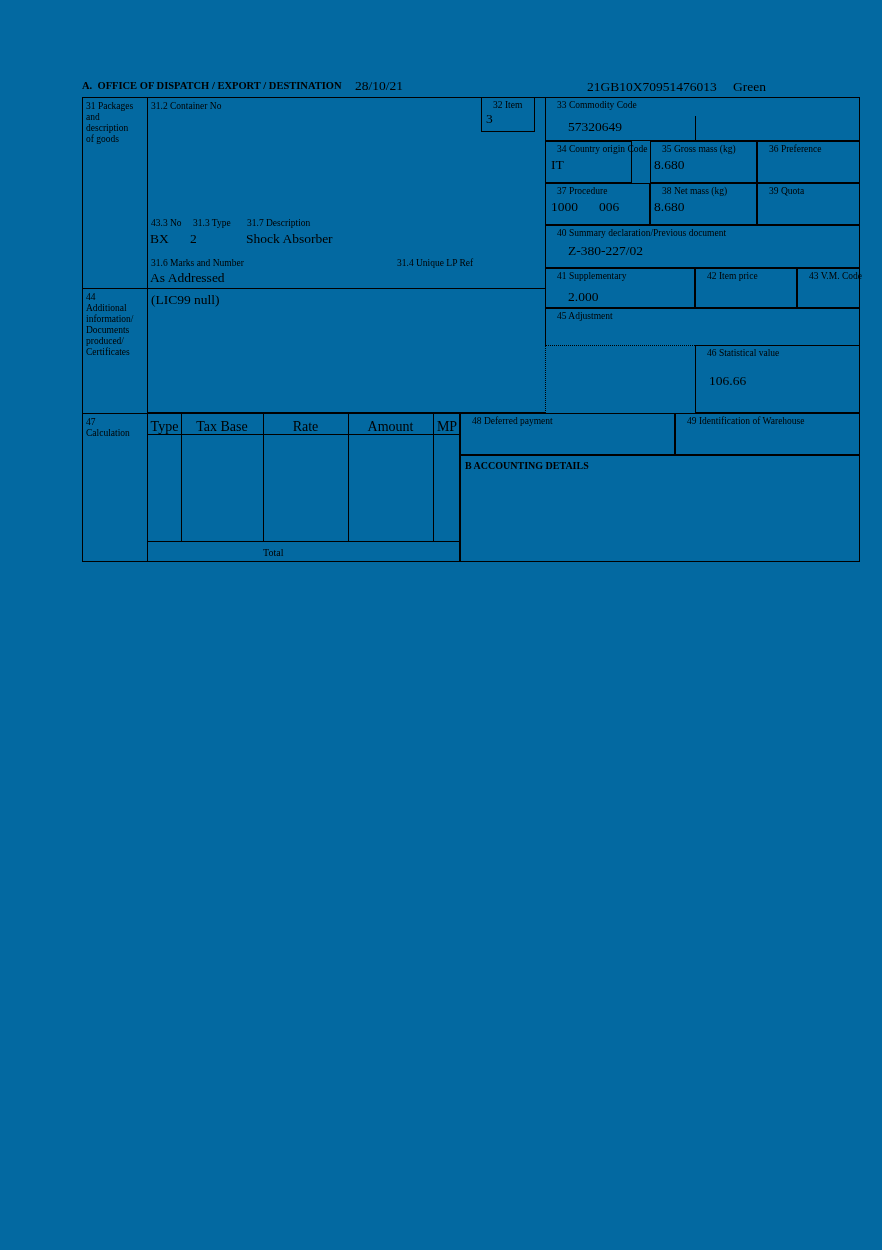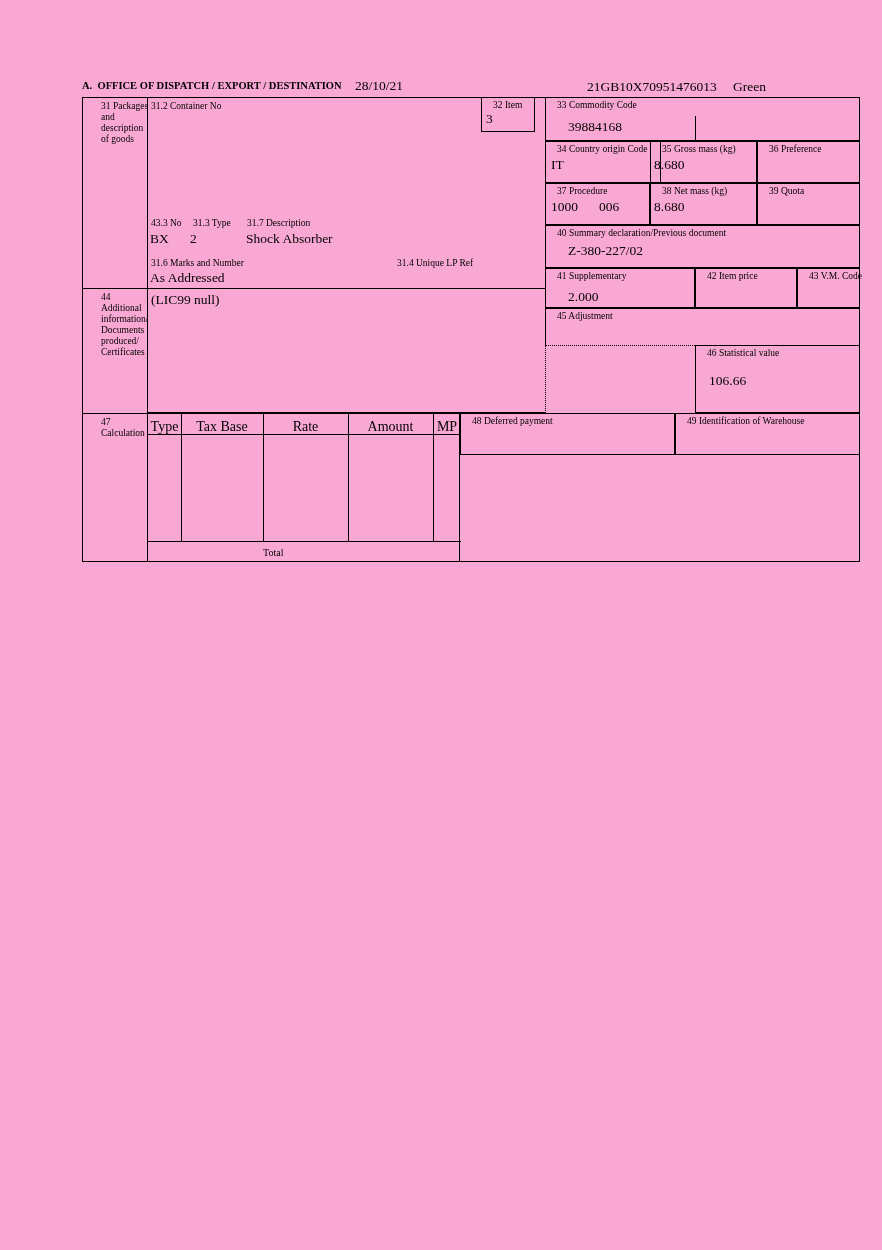--- a/index.html
+++ b/index.html
@@ -1,27 +1,27 @@
 <!DOCTYPE html>
 <html><head>
 <meta charset="utf-8">
 <style>
   * { margin:0; padding:0; box-sizing:border-box; }
   html,body { background:#fff; }
   .page {
-    position:relative; width:882px; height:1250px; background:#f9a8d4;
+    position:relative; width:882px; height:1250px; background:#0369a1;
     font-family:"Liberation Serif", serif; color:#000; overflow:hidden;
   }
   .abs { position:absolute; }
   .box { position:absolute; border:1px solid #000; }
   .noborder { border:none; }
   .lbl { font-size:9.5px; line-height:11px; white-space:nowrap; }
   .box > .lbl { position:absolute; top:2px; left:11px; }
   .val { position:absolute; font-size:13.5px; line-height:15px; white-space:nowrap; }
-  .line { display:block;margin-left:15px; }
+  .line { display:block; }
   .hdr-office { position:absolute; left:82px; top:80px; font-size:10.5px; font-weight:bold; white-space:pre; }
   .hdr-val { position:absolute; font-size:13.5px; white-space:nowrap; }
   .vline { position:absolute; width:0; border-left:1px solid #000; }
   .hline { position:absolute; height:0; border-top:1px solid #000; }
   .dotted { position:absolute; border-left:1px dotted #000; border-top:1px dotted #000; }
   .col-h { position:absolute; top:5px; text-align:center; font-size:14px; }
   .total-lbl { position:absolute; text-align:left; font-size:10px; }
   .acct-lbl { position:absolute; top:4px; left:4px; font-size:10px; font-weight:bold; white-space:nowrap; }
   .tick { position:absolute; width:0; border-left:1px solid #000; }
 </style>
@@ -71,25 +71,25 @@
   <div class="abs lbl" style="left:247px;top:218px">31.7 Description</div>
   <div class="abs val noborder" style="left:150px;top:231px">BX</div>
   <div class="abs val noborder" style="left:190px;top:231px">2</div>
   <div class="abs val noborder" style="left:246px;top:231px">Shock Absorber</div>
   <div class="abs lbl" style="left:151px;top:258px">31.6 Marks and Number</div>
   <div class="abs lbl" style="left:397px;top:258px">31.4 Unique LP Ref</div>
   <div class="abs val noborder" style="left:150px;top:270px">As Addressed</div>
 
   <div class="box" style="left:545px;top:97px;width:315px;height:44px">
     <span class="lbl">33 Commodity Code</span>
-    <span class="val" style="left:22px;top:21px">39884168</span>
+    <span class="val" style="left:22px;top:21px">57320649</span>
     <span class="tick" style="left:149px;top:18px;height:25px"></span>
   </div>
 
-  <div class="box" style="left:545px;top:141px;width:116px;height:42px">
+  <div class="box" style="left:545px;top:141px;width:87px;height:42px">
     <span class="lbl">34 Country origin Code</span>
     <span class="val" style="left:5px;top:15px">IT</span>
   </div>
   <div class="box" style="left:650px;top:141px;width:107px;height:42px">
     <span class="lbl">35 Gross mass (kg)</span>
     <span class="val" style="left:3px;top:15px">8.680</span>
   </div>
   <div class="box" style="left:757px;top:141px;width:103px;height:42px">
     <span class="lbl">36 Preference</span>
   </div>
@@ -153,14 +153,17 @@
     <span class="val" style="left:205px;top:131px"></span>
   </div>
 
   <div class="box" style="left:460px;top:413px;width:215px;height:42px">
     <span class="lbl">48 Deferred payment</span>
   </div>
   <div class="box" style="left:675px;top:413px;width:185px;height:42px">
     <span class="lbl">49 Identification of Warehouse</span>
   </div>
 
+  <div class="box" style="left:460px;top:455px;width:400px;height:107px">
+    <span class="acct-lbl">B ACCOUNTING DETAILS</span>
+  </div>
 
 </div>
 
 </body></html>

